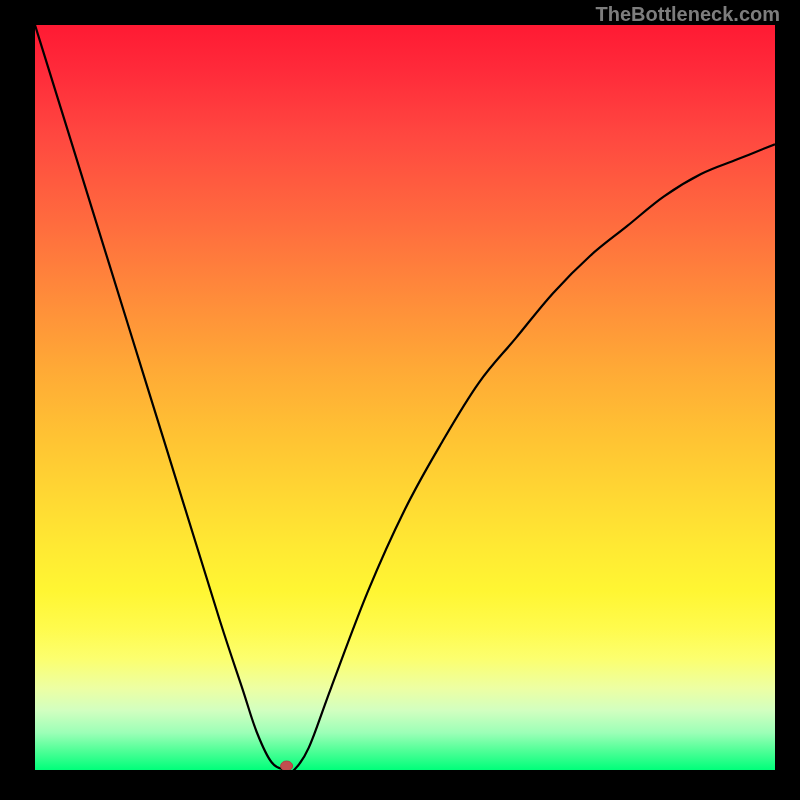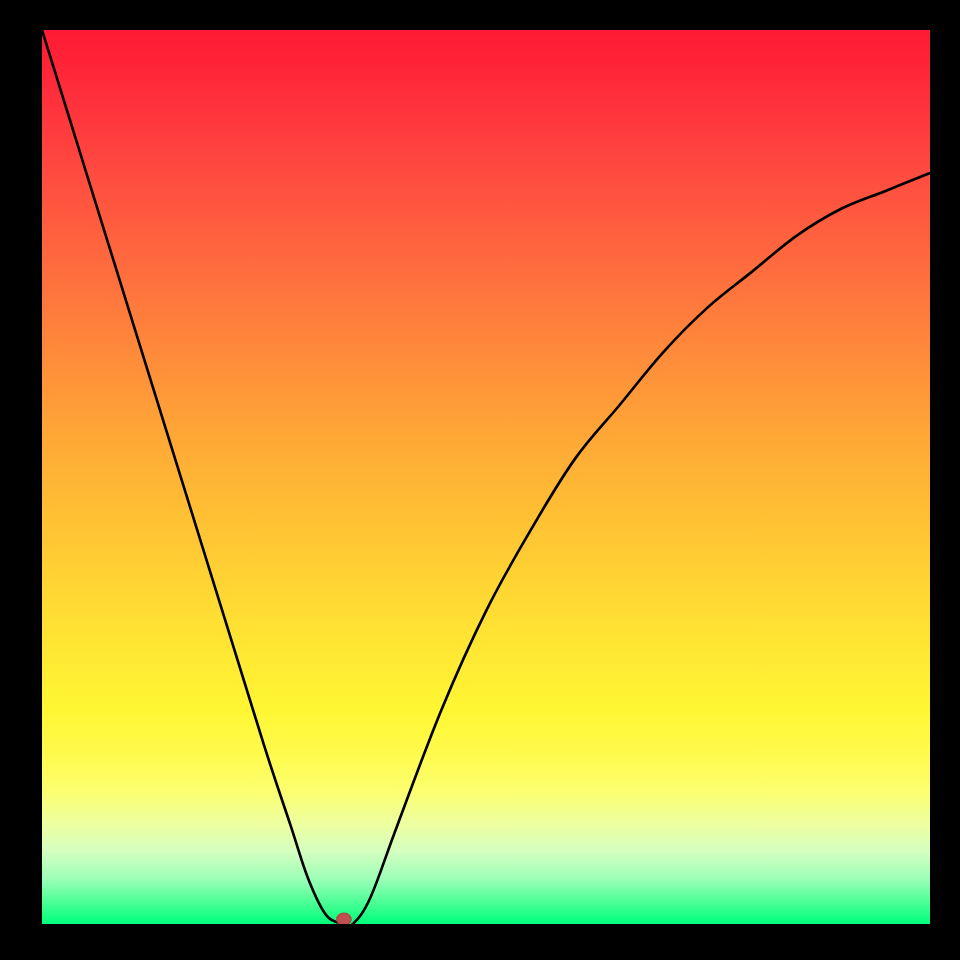--- a/index.html
+++ b/index.html
@@ -77,13 +77,14 @@
   <div class="plot-area">
     <div class="gradient-bg"></div>
 
     <svg class="curve" viewBox="0 0 740 745" preserveAspectRatio="none">
 
       <path id="curve-path" d="M 0,0 C 6.66,21.456000000000007 23.68,76.28800000000005 37,119.20000000000005 C 50.32,162.11200000000002 60.68,195.488 74,238.39999999999998 C 87.32,281.31199999999995 97.68,314.688 111,357.59999999999997 C 124.32,400.51199999999994 134.68,433.88800000000003 148,476.8 C 161.32,519.712 174.344,562.475 185,596 C 195.656,629.525 200.54000000000002,642.935 207.20000000000002,663.05 C 213.86,683.165 216.672,694.34 222,707.75 C 227.328,721.16 231.472,730.8449999999999 236.8,737.55 C 242.12800000000001,744.255 247.604,743.659 251.60000000000002,745 C 255.59600000000003,746.341 255.004,749.023 259,745 C 262.996,740.977 267.14,737.401 273.8,722.65 C 280.46000000000004,707.899 285.344,691.2109999999999 296,663.05 C 306.656,634.889 319.68,598.384 333,566.2 C 346.32,534.0160000000001 356.68,511.07 370,484.25 C 383.32,457.43 393.68000000000006,439.997 407.00000000000006,417.2 C 420.32000000000005,394.40299999999996 430.68,376.37399999999997 444,357.59999999999997 C 457.32,338.82599999999996 467.68,328.992 481,312.90000000000003 C 494.32,296.80800000000005 504.68,282.95099999999996 518,268.2 C 531.32,253.44899999999998 541.68,243.01900000000003 555,230.95000000000005 C 568.32,218.88100000000006 578.68,211.878 592,201.14999999999998 C 605.32,190.42199999999997 615.68,180.73700000000002 629,171.35000000000002 C 642.32,161.96300000000002 652.68,155.705 666,149 C 679.32,142.295 689.68,139.46400000000003 703,134.10000000000002 C 716.32,128.73600000000002 733.34,121.88200000000005 740,119.20000000000005" stroke="#000" stroke-width="2.2" fill="none"></path>
       <ellipse id="marker-dot" cx="251.60000000000002" cy="741" rx="6" ry="5" fill="#c24f4f" stroke="#b04343" stroke-width="1"></ellipse>
     </svg>
   </div>
 
+  <div class="watermark">TheBottleneck.com</div>
 </div>
 
 </body></html>

